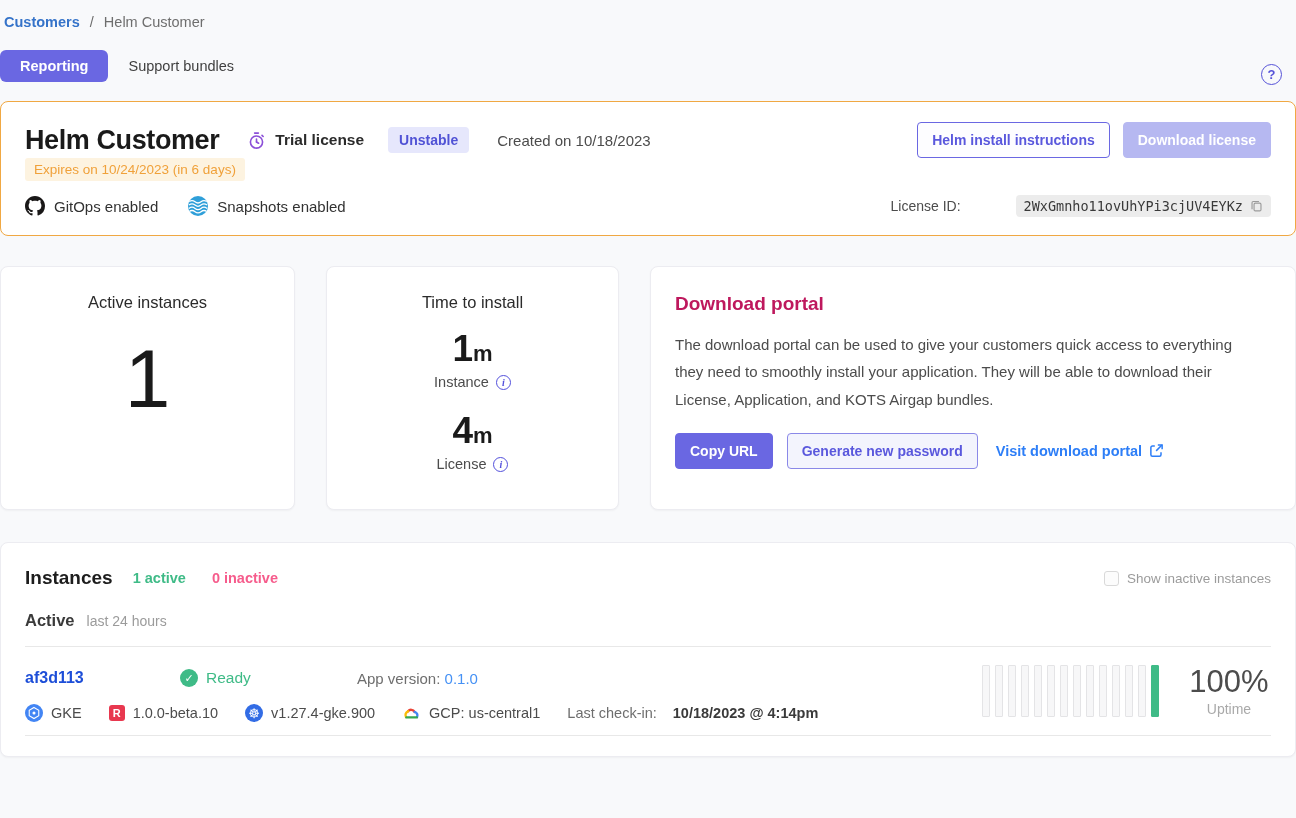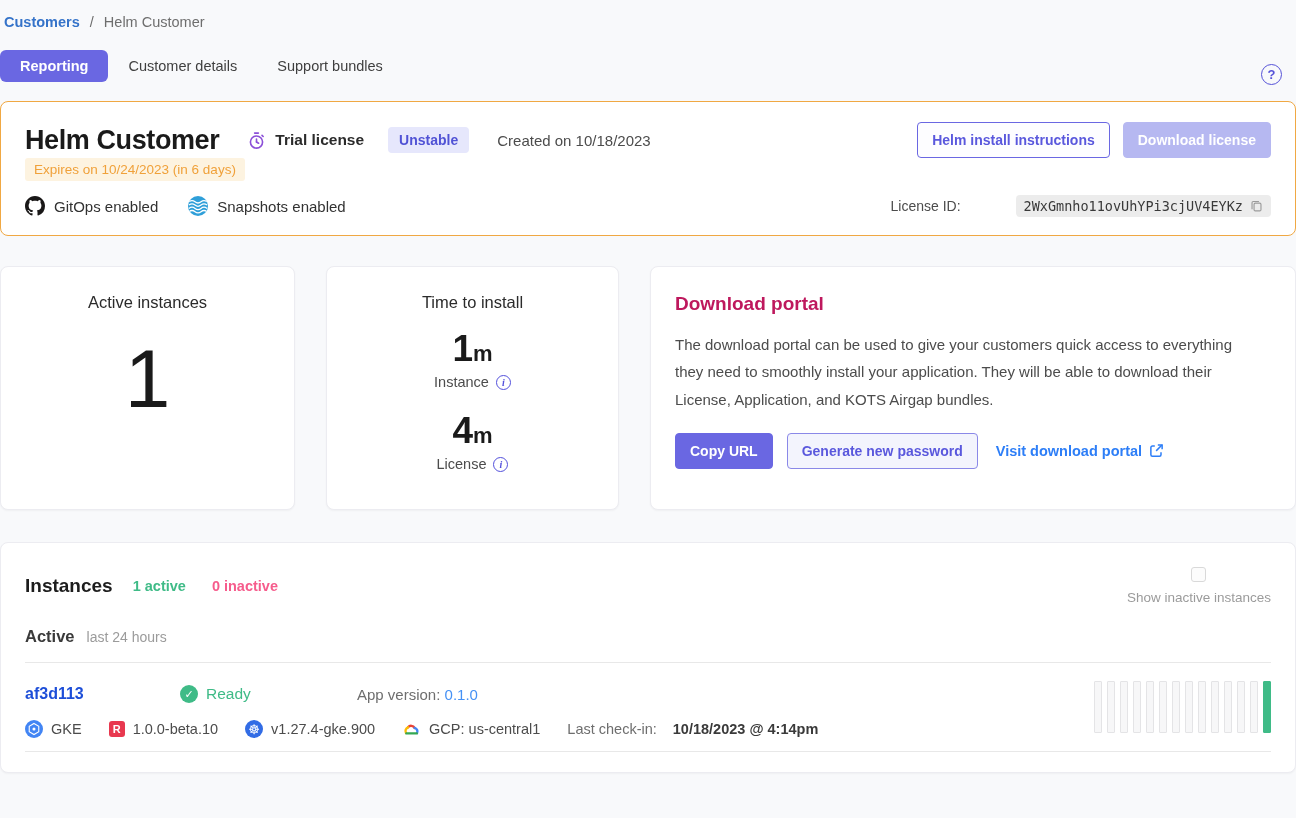--- a/index.html
+++ b/index.html
@@ -70,21 +70,21 @@
   .btn-outline-lav { background:#f3f4fd; border:1px solid #8a88e8; color:#5a58dd; }
   .link-blue { display:flex; align-items:center; gap:7px; color:#2d7ef7; font-size:14.5px; font-weight:600; cursor:pointer; margin-left:4px; }
 
   
   .instances-card { margin-top:32px; background:#fff; border:1px solid #ececf1; border-radius:8px;
     box-shadow:0 1px 2px rgba(0,0,0,.04); padding:24px 0 20px; }
   .inst-header { display:flex; align-items:center; padding:0 24px; }
   .inst-title { font-size:19px; font-weight:700; color:#1d1d1d; }
   .count-active { margin-left:20px; color:#3fbb87; font-size:14.5px; font-weight:600; }
   .count-inactive { margin-left:26px; color:#f65c8c; font-size:14.5px; font-weight:600; }
-  .show-inactive { margin-left:auto; display:flex; align-items:center; gap:8px; color:#9b9b9b; font-size:13.5px;flex-direction:column; }
+  .show-inactive { margin-left:auto; display:flex; align-items:center; gap:8px; color:#9b9b9b; font-size:13.5px; }
   .checkbox { width:15px; height:15px; border:1px solid #d9d9d9; border-radius:3px; background:#fcfcfc; cursor:pointer; }
   .active-row { padding:0 24px; margin-top:22px; display:flex; align-items:baseline; gap:12px; }
   .active-label { font-size:16.5px; font-weight:700; color:#3a3a3a; }
   .active-sub { font-size:14px; color:#9b9b9b; }
   .divider { border-top:1px solid #e8e8e8; margin:16px 24px 0; }
   .instance-row { display:flex; align-items:center; padding:13px 24px; cursor:pointer; }
   .ir-left { flex:1; }
   .ir-line1 { display:flex; align-items:center; height:36px; }
   .ir-id { font-size:16px; font-weight:700; color:#1d4ed8; width:155px; }
   .ir-ready { display:flex; align-items:center; gap:8px; color:#3fbb87; font-size:15.5px; width:125px; }
@@ -114,21 +114,20 @@
 <div class="page">
 
   <div class="breadcrumb">
     <span class="crumb-link">Customers</span>
     <span class="sep">/</span>
     <span>Helm Customer</span>
   </div>
 
   <div class="tabs">
     <div class="tab active">Reporting</div>
-    <div class="tab">Customer details</div>
     <div class="tab">Support bundles</div>
   </div>
   <button class="help-btn">?</button>
 
   <div class="customer-card">
     <div class="cc-row1">
       <div class="cc-title">Helm Customer</div>
       <div class="cc-license">
         <span style="display:inline-flex;">
           <svg width="19" height="19" viewBox="0 0 20 20">
@@ -312,18 +311,22 @@
             <div class="bar"></div>
             <div class="bar"></div>
             <div class="bar"></div>
             <div class="bar"></div>
             <div class="bar"></div>
             <div class="bar"></div>
             <div class="bar"></div>
             <div class="bar"></div>
             <div class="bar filled"></div>
           </div>
+        <div class="uptime-meta">
+          <div class="uptime-value">100%</div>
+          <div class="uptime-label">Uptime</div>
+        </div>
       </div>
     </div>
     <div class="divider" style="margin-top:0;"></div>
   </div>
 
 </div>
 
 </body></html>

